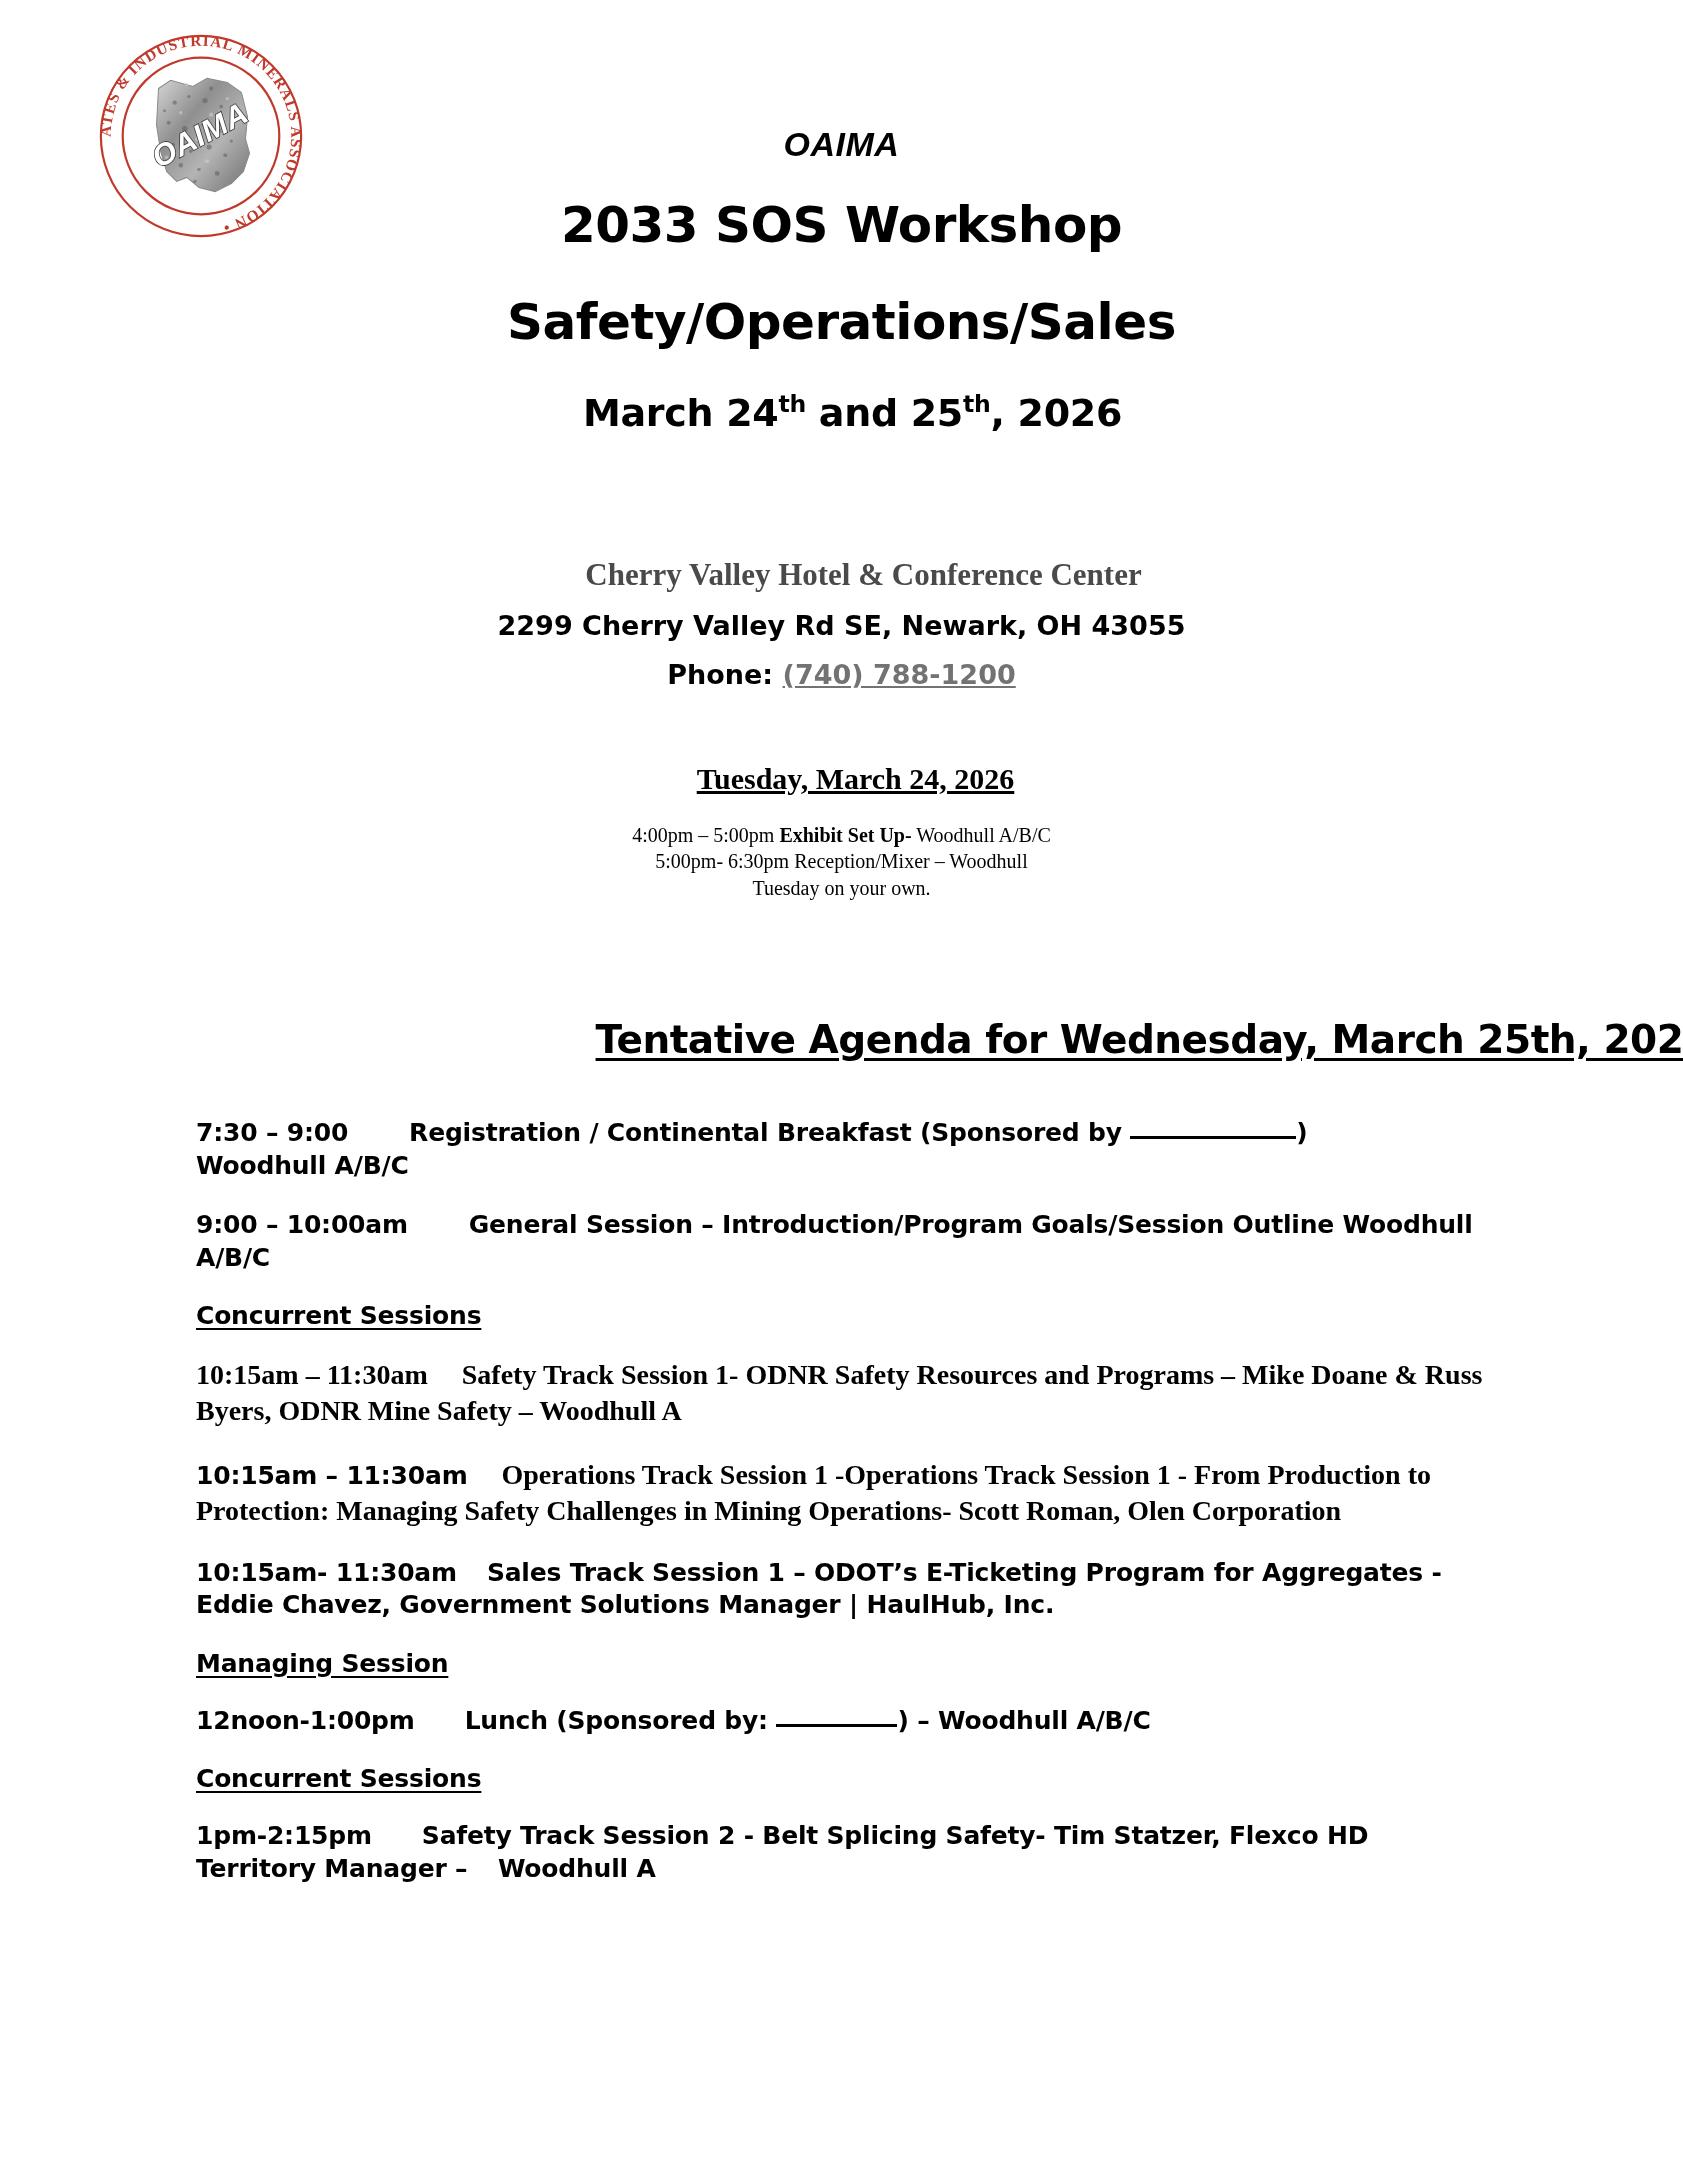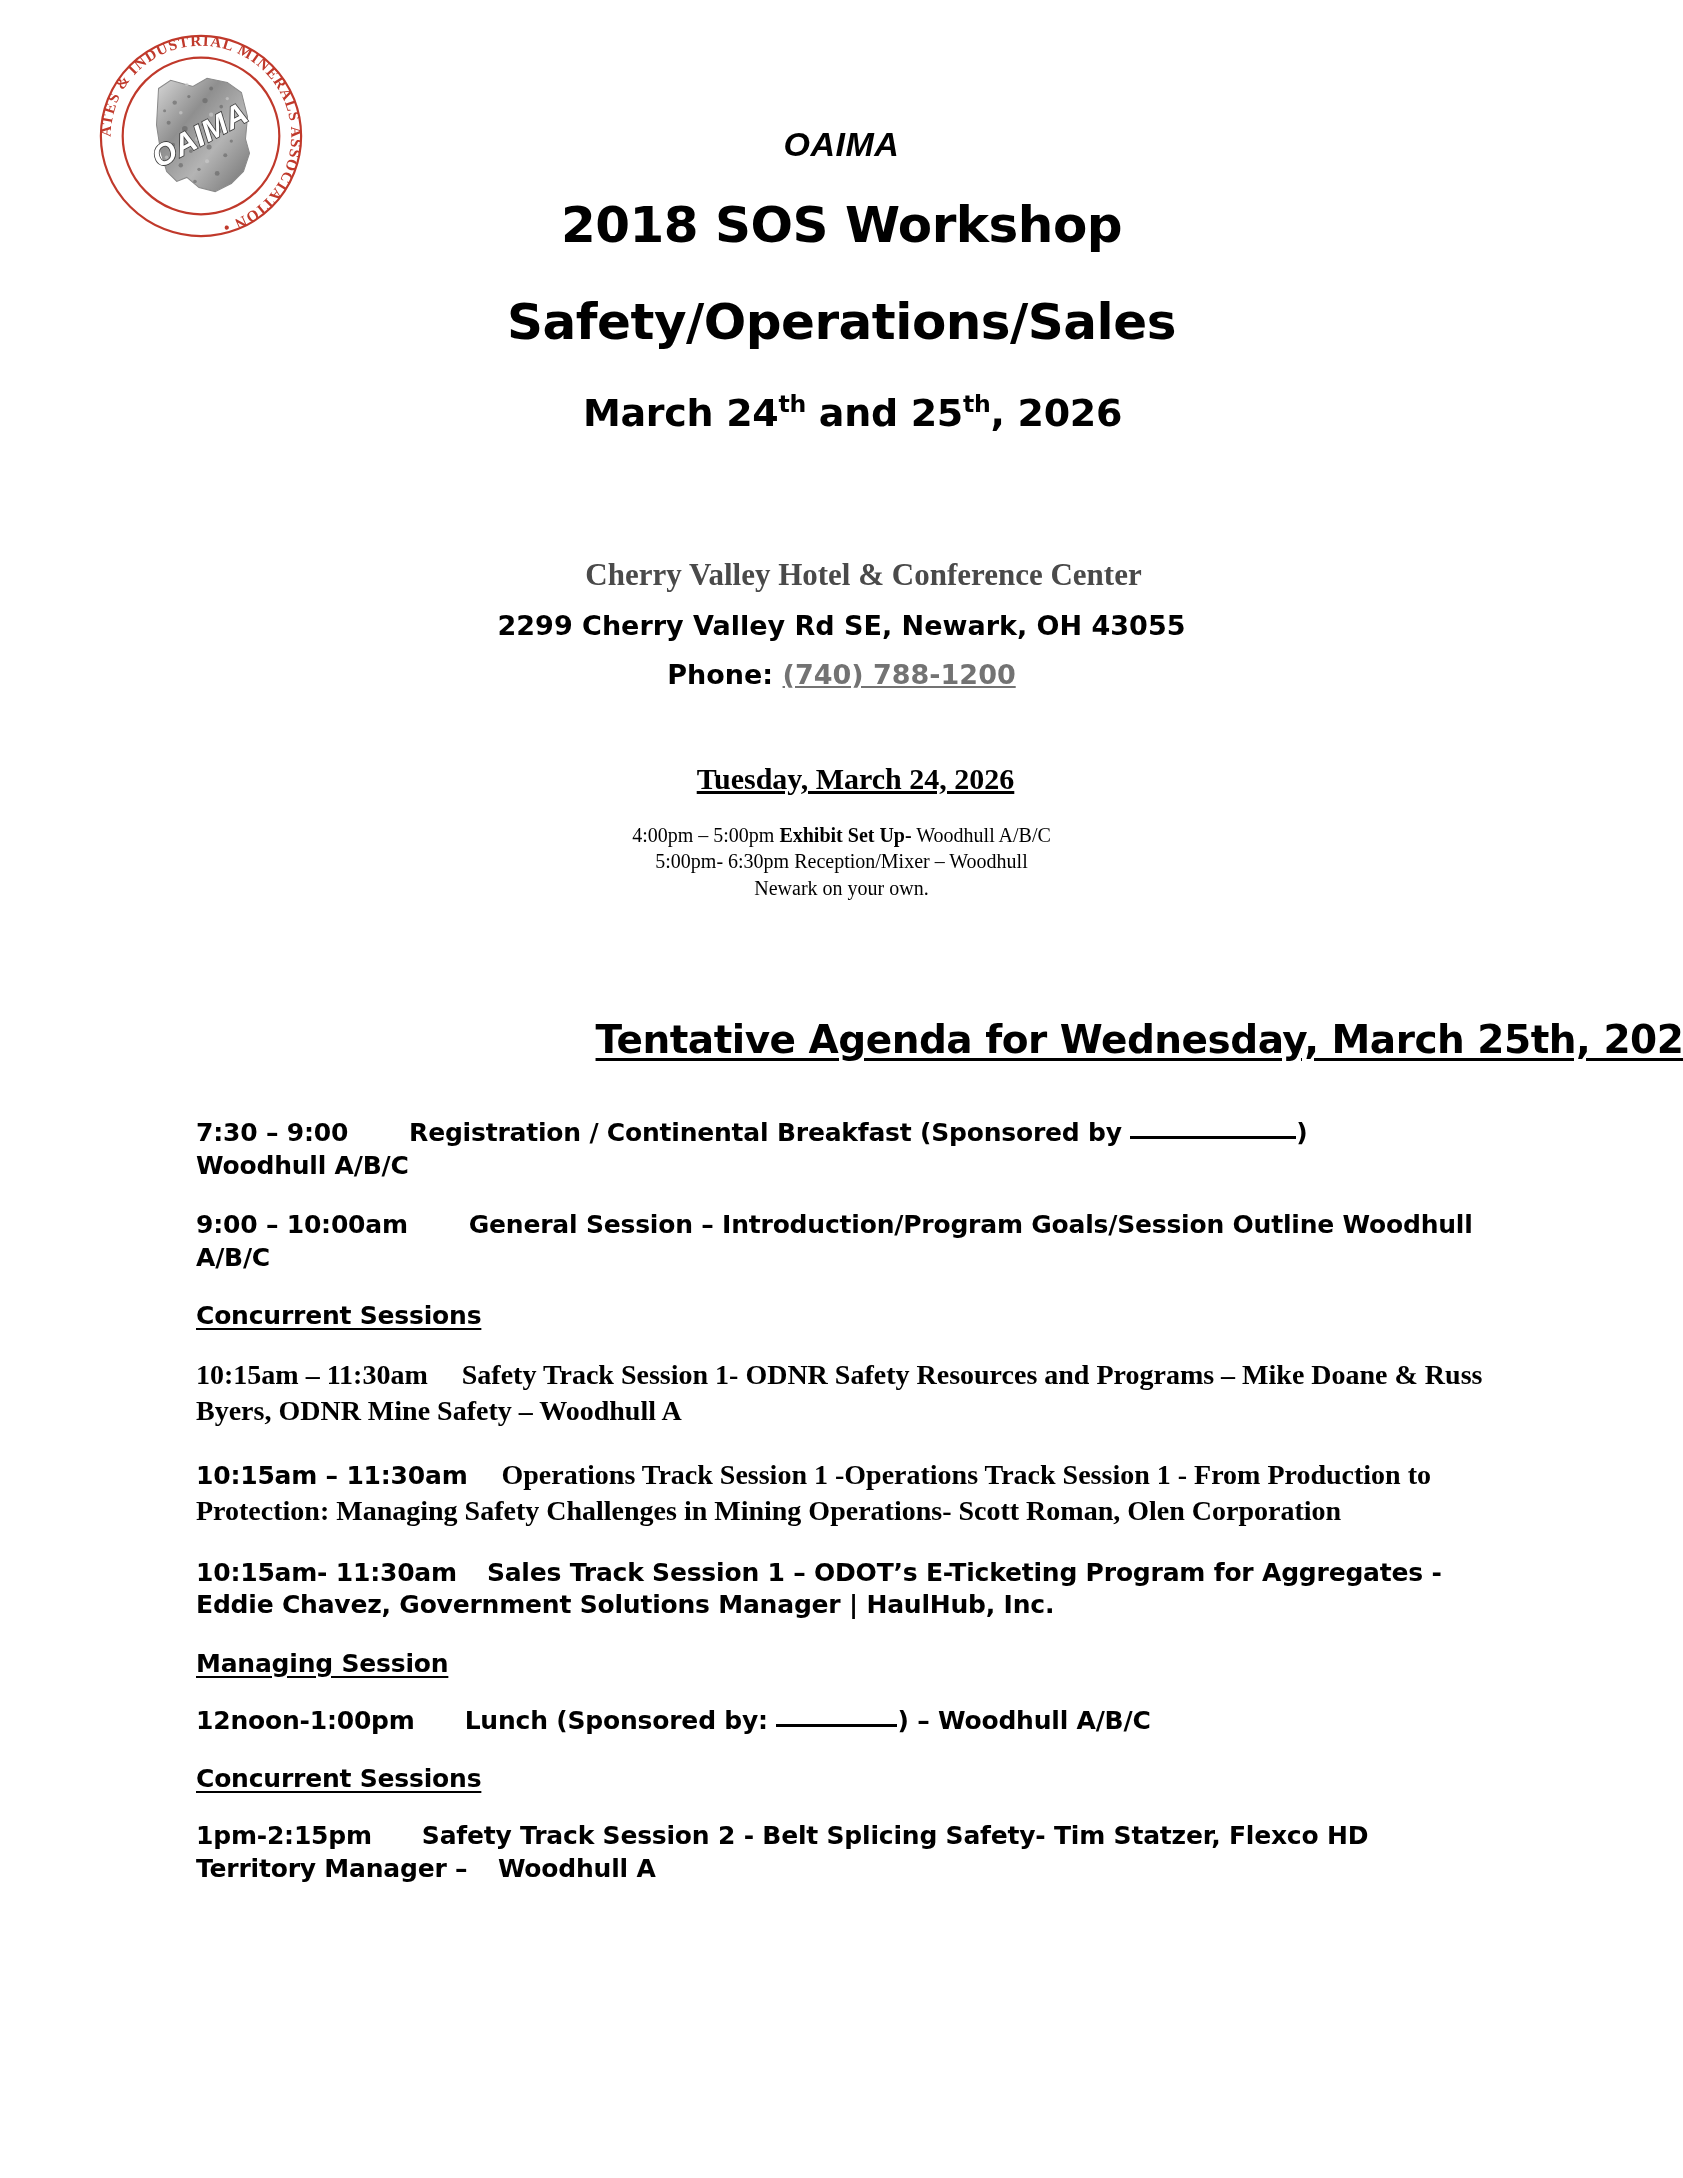--- a/index.html
+++ b/index.html
@@ -260,37 +260,37 @@
             <circle cx="-14" cy="-52" r="1.7"></circle>
         </g>
 
         <text x="0" y="8" transform="rotate(-28)" text-anchor="middle" font-family="&quot;Liberation Sans&quot;, sans-serif" font-size="30" font-weight="bold" font-style="italic" fill="#ffffff" stroke="#3a3a3a" stroke-width="1.6" paint-order="stroke" letter-spacing="0.5">OAIMA</text>
       </g>
     </svg>
   </div>
 
   <div class="header-block">
     <div class="org-abbr">OAIMA</div>
-    <div class="title-main">2018 SOS Workshop</div>
+    <div class="title-main">2033 SOS Workshop</div>
     <div class="title-sub">Safety/Operations/Sales</div>
     <div class="title-date"><span>March 24</span><sup>th</sup><span> and 25</span><sup>th</sup><span>, 2026</span></div>
   </div>
 
   <div class="venue-block">
     <div class="venue-name">Cherry Valley Hotel &amp; Conference Center</div>
     <div class="venue-addr">2299 Cherry Valley Rd SE, Newark, OH 43055</div>
     <div class="venue-phone"><span>Phone: </span><a href="#">(740) 788-1200</a></div>
   </div>
 
   <div class="tuesday-block">
     <div class="tuesday-head">Tuesday, March 24, 2026</div>
     <div class="tuesday-lines">
       <div><span>4:00pm – 5:00pm </span><b>Exhibit Set Up-</b><span> Woodhull A/B/C</span></div>
       <div>5:00pm- 6:30pm Reception/Mixer – Woodhull</div>
-      <div>Newark on your own.</div>
+      <div>Tuesday on your own.</div>
     </div>
   </div>
 
   <div class="agenda-heading">Tentative Agenda for Wednesday, March 25th, 2026</div>
 
   <div class="agenda-body" id="agenda-body">
       <div class="agenda-item"><span>7:30 – 9:00</span><span class="gap-a"></span><span>Registration / Continental Breakfast (Sponsored by </span><span class="blank-line bl-lg"></span><span>)</span><div>Woodhull A/B/C</div></div>
       <div class="agenda-item"><span>9:00 – 10:00am</span><span class="gap-a"></span><span>General Session – Introduction/Program Goals/Session Outline Woodhull</span><div>A/B/C</div></div>
       <div class="sec-head">Concurrent Sessions</div>
       <div class="agenda-item serif"><span>10:15am – 11:30am</span><span class="gap-b"></span><span>Safety Track Session 1- ODNR Safety Resources and Programs – Mike Doane &amp; Russ Byers, ODNR Mine Safety – Woodhull A</span></div>

